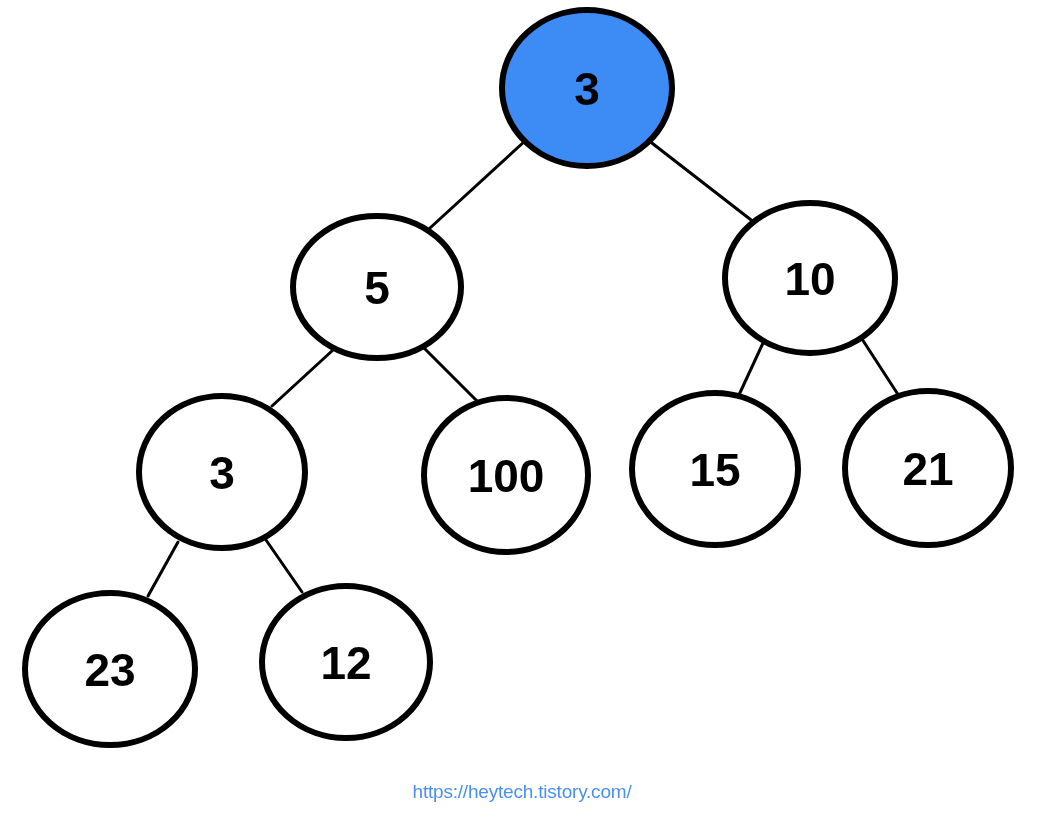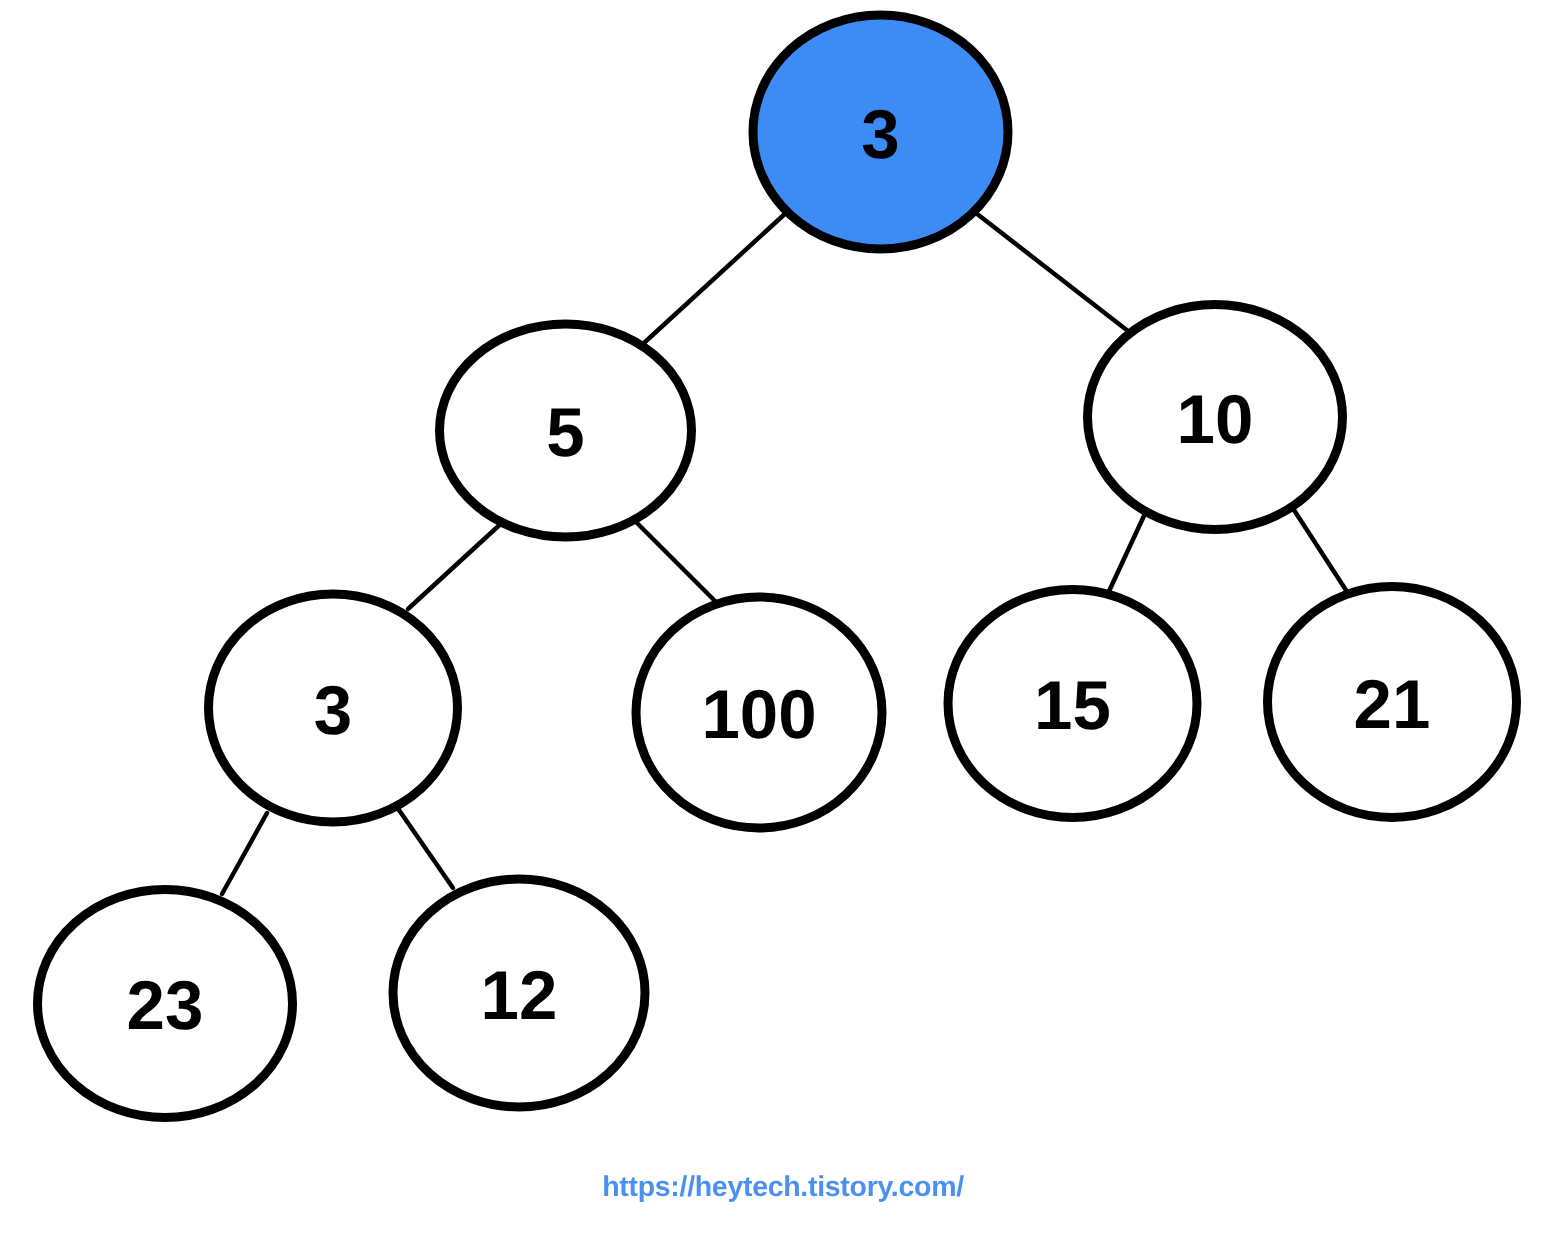--- a/index.html
+++ b/index.html
@@ -44,21 +44,21 @@
     fill: #000000;
     text-anchor: middle;
     dominant-baseline: central;
   }
   .url-text {
     position: absolute;
     left: 0;
     width: 1044px;
     text-align: center;
     font-family: "Liberation Sans", sans-serif;
-    font-weight: bold;
+    font-weight: normal;
     font-size: 19px;
     letter-spacing: -0.2px;
   }
 </style>
 </head>
 <body>
 
 <div id="canvas" style="background: rgb(255, 255, 255);">
   <svg id="tree-svg" viewBox="0 0 1044 832">
     <g id="edges-group">

